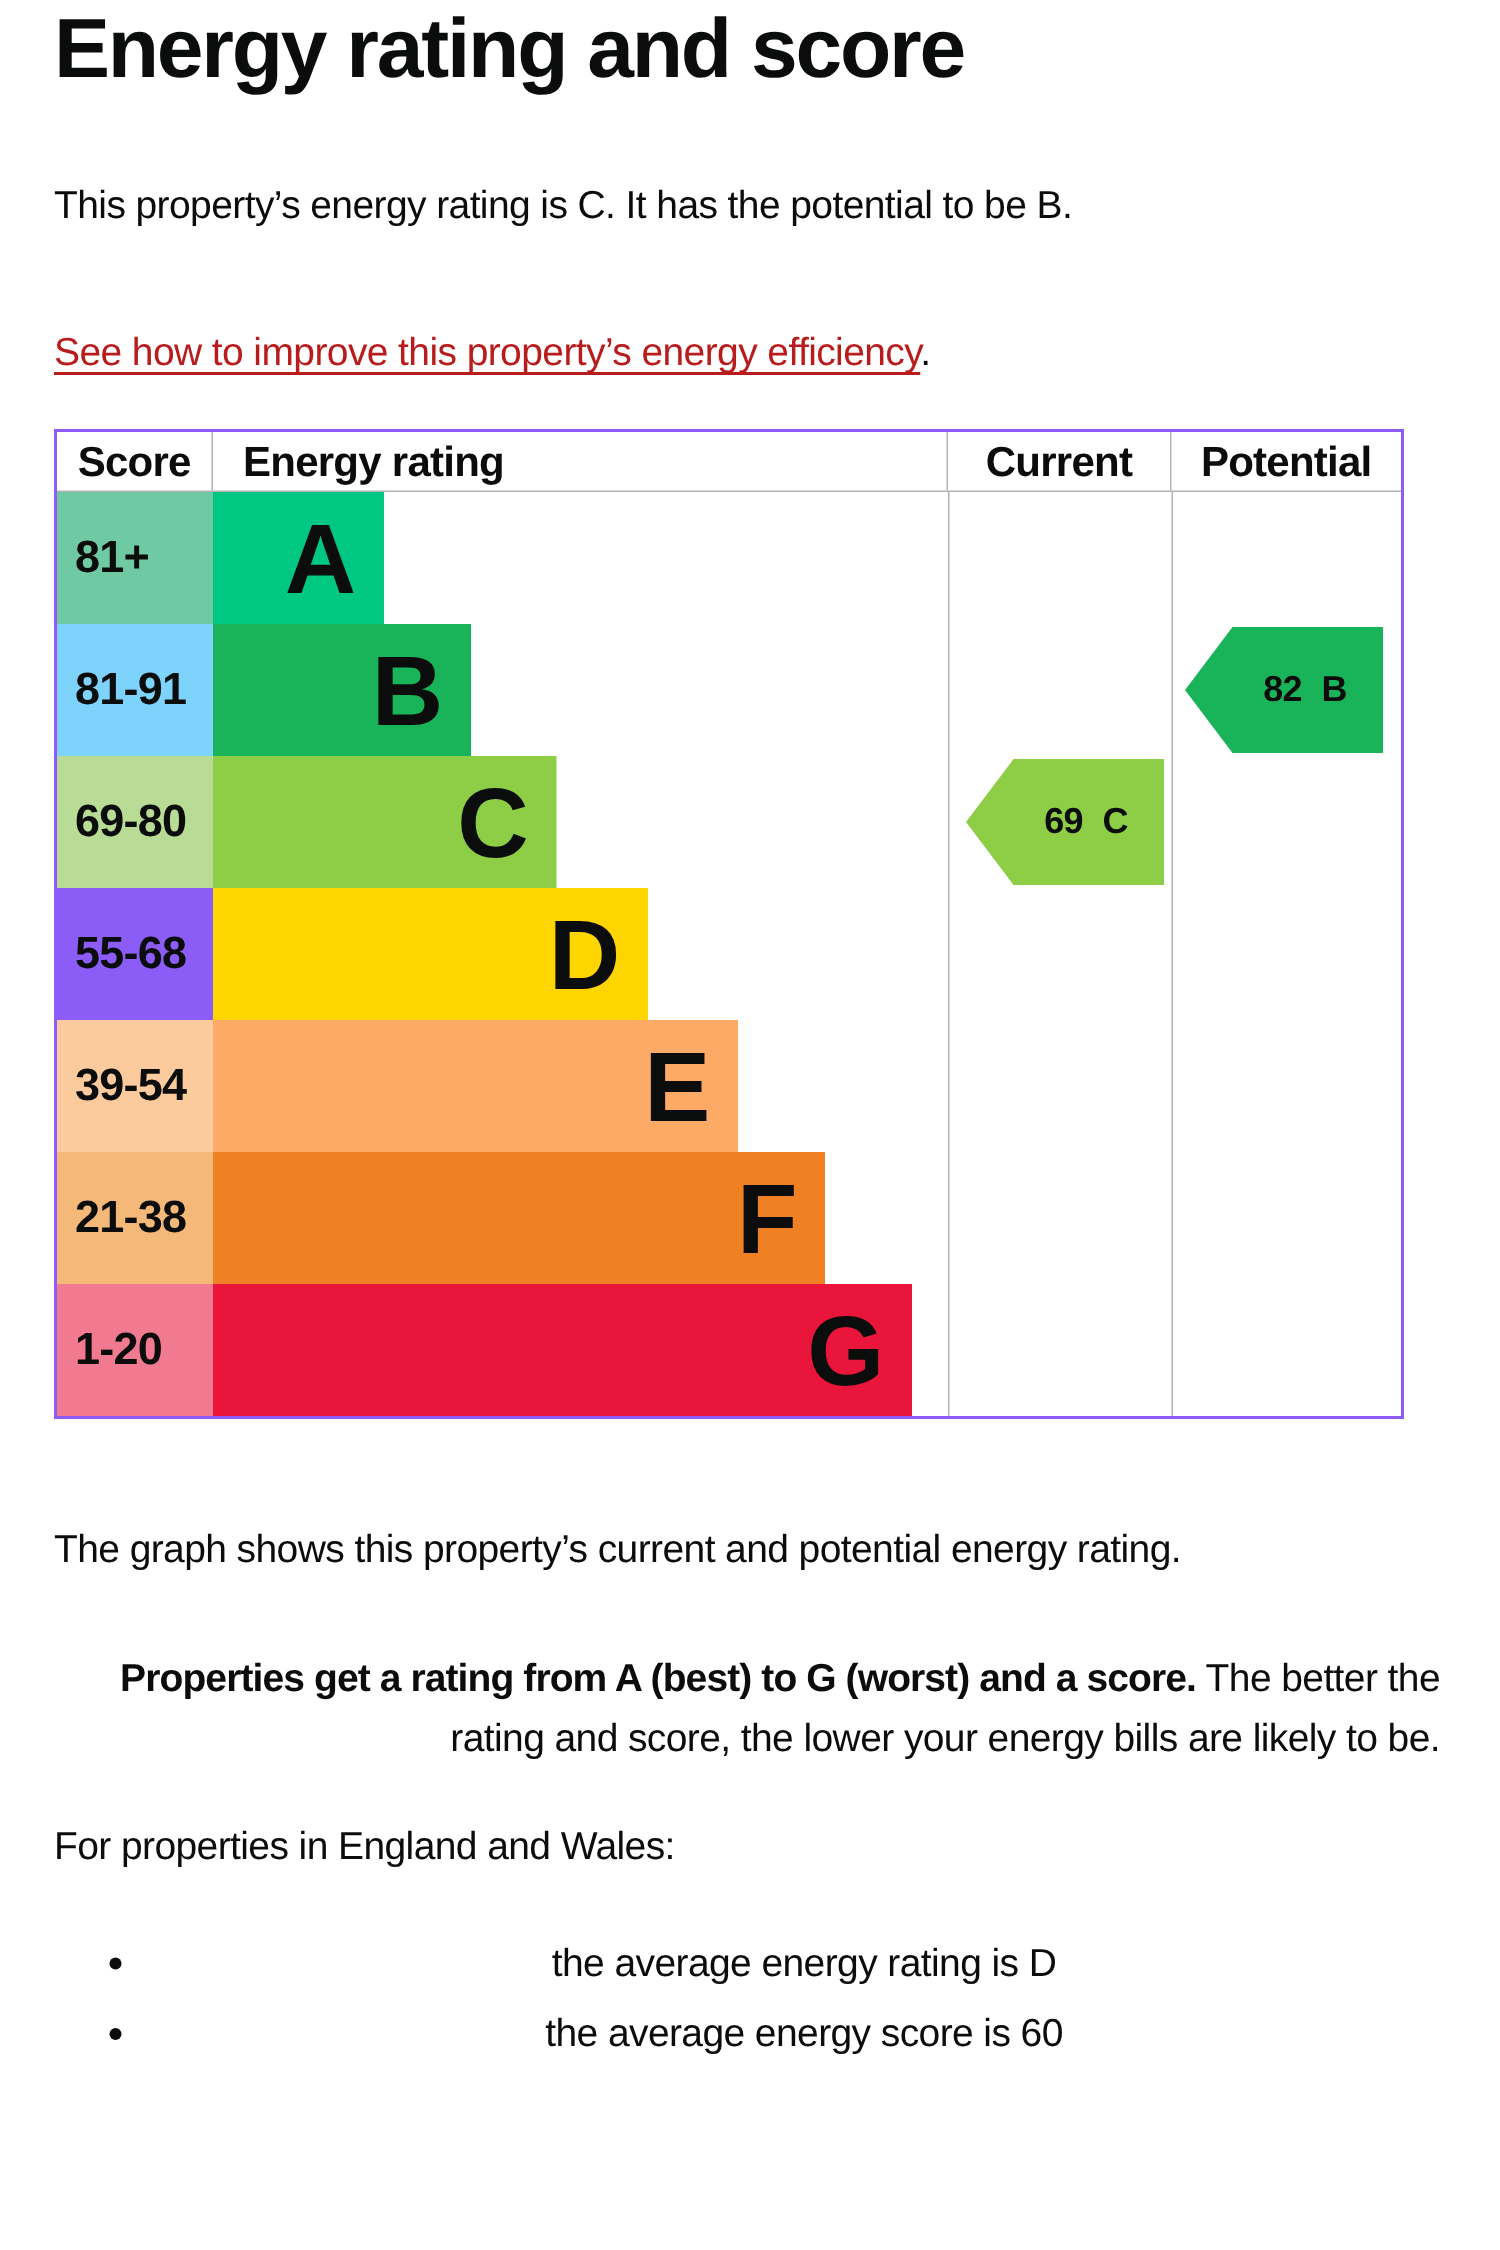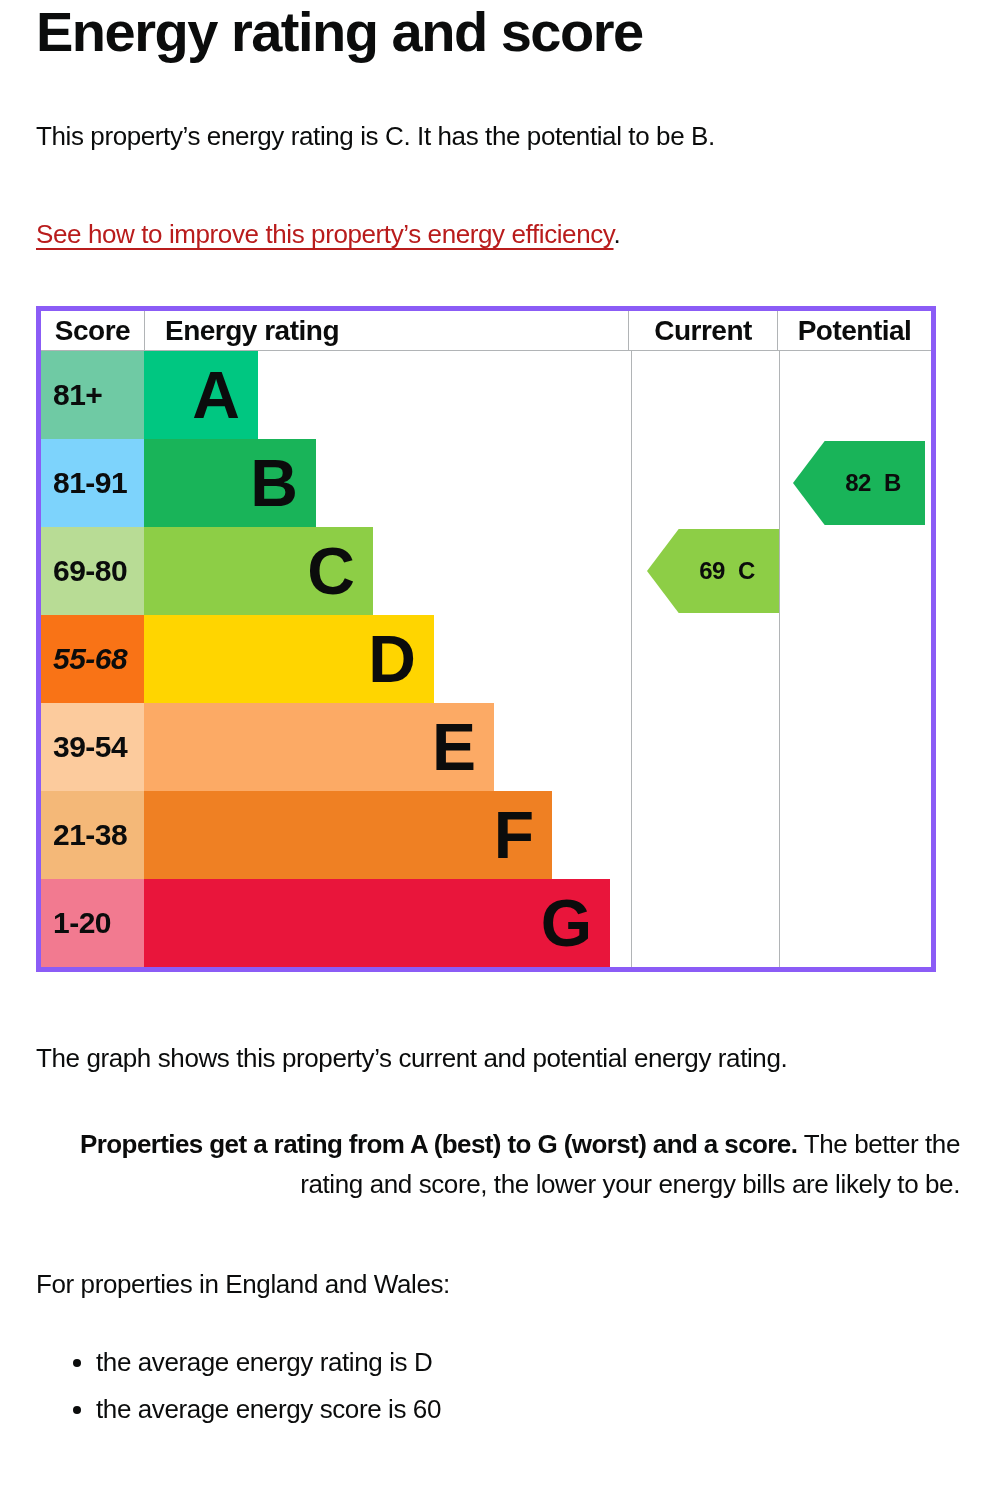--- a/index.html
+++ b/index.html
@@ -35,23 +35,23 @@
   .improve-link {
     color: #b91c1c;
     text-decoration: underline;
     text-underline-offset: 5px;
     cursor: pointer;
   }
   .link-period { color: #0b0c0c; }
 
   
   .epc {
-    margin-top: 54px;
+    margin-top: 34px;
     width: 900px;
-    border: 5px solid #8b5cf6;
+    border: 2px solid #8b5cf6;
     background: #ffffff;
   }
   .epc-header {
     display: flex;
     height: 40px;
     border-bottom: 1px solid #b1b4b6;
     font-weight: bold;
     font-size: 28px;
     letter-spacing: -0.5px;
   }
@@ -98,24 +98,25 @@
     padding-left: 28px;
     font-weight: bold;
     font-size: 24px;
     letter-spacing: -0.5px;
   }
 
   
   .caption { margin-top: 70px; }
   .explain { margin-top: 48px; line-height: 1.55; max-width: 924px; text-align: right; }
   .explain b { letter-spacing: -0.6px; }
-  .facts-heading { margin-top: 64px; }
+  .facts-heading { margin-top: 36px; }
   ul.facts {
     margin: 44px 0 0 0;
     padding-left: 60px;
+    text-align: center;
   }
   ul.facts li {
     font-size: 26px;
     letter-spacing: -0.4px;
     line-height: 1.25;
     margin-bottom: 14px;
   }
 </style>
 </head>
 <body>
@@ -154,21 +155,21 @@
         </div>
         <div class="epc-row">
           <div class="score-cell" style="background: rgb(184, 220, 149);">69-80</div>
           <div class="bar-area">
             <div class="bar" style="background: rgb(141, 206, 70); width: 229px;">C</div>
           </div>
           <div class="cell-current"></div>
           <div class="cell-potential"></div>
         </div>
         <div class="epc-row">
-          <div class="score-cell" style="background: #f97316; font-style: italic;">55-68</div>
+          <div class="score-cell" style="background: #8b5cf6;">55-68</div>
           <div class="bar-area">
             <div class="bar" style="background: rgb(255, 213, 0); width: 290px;">D</div>
           </div>
           <div class="cell-current"></div>
           <div class="cell-potential"></div>
         </div>
         <div class="epc-row">
           <div class="score-cell" style="background: rgb(252, 203, 157);">39-54</div>
           <div class="bar-area">
             <div class="bar" style="background: rgb(252, 170, 101); width: 350px;">E</div>

